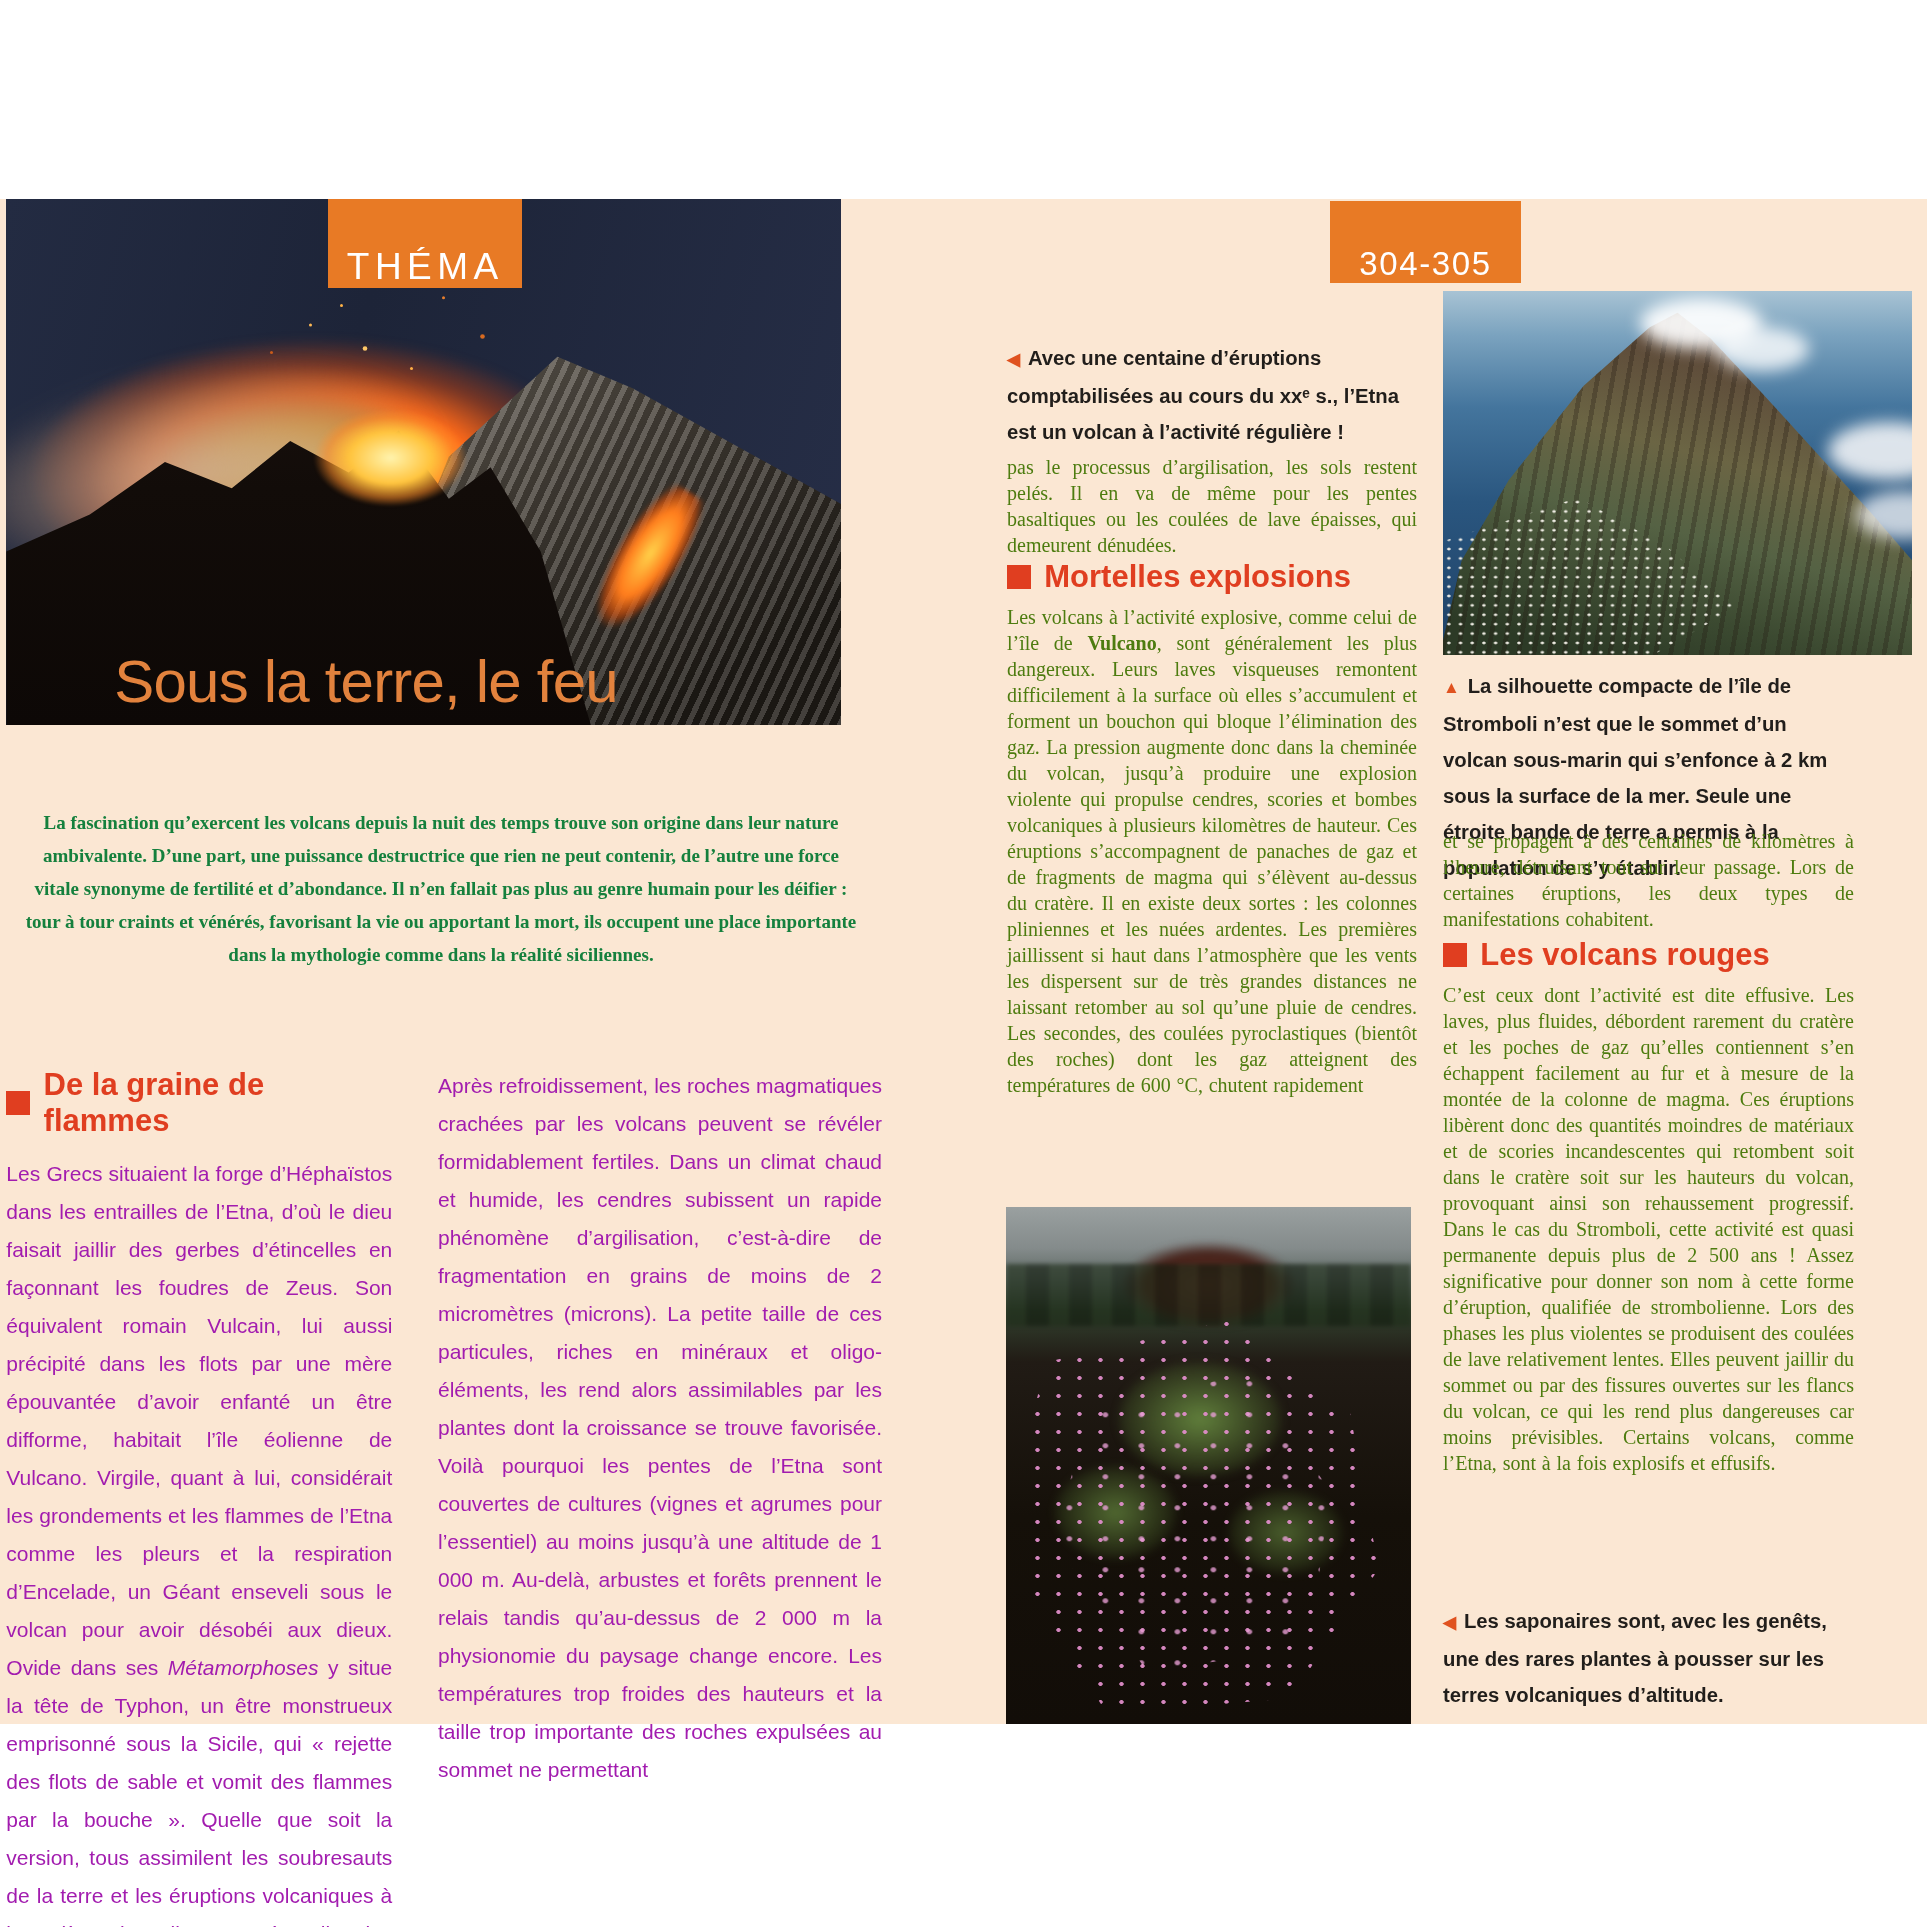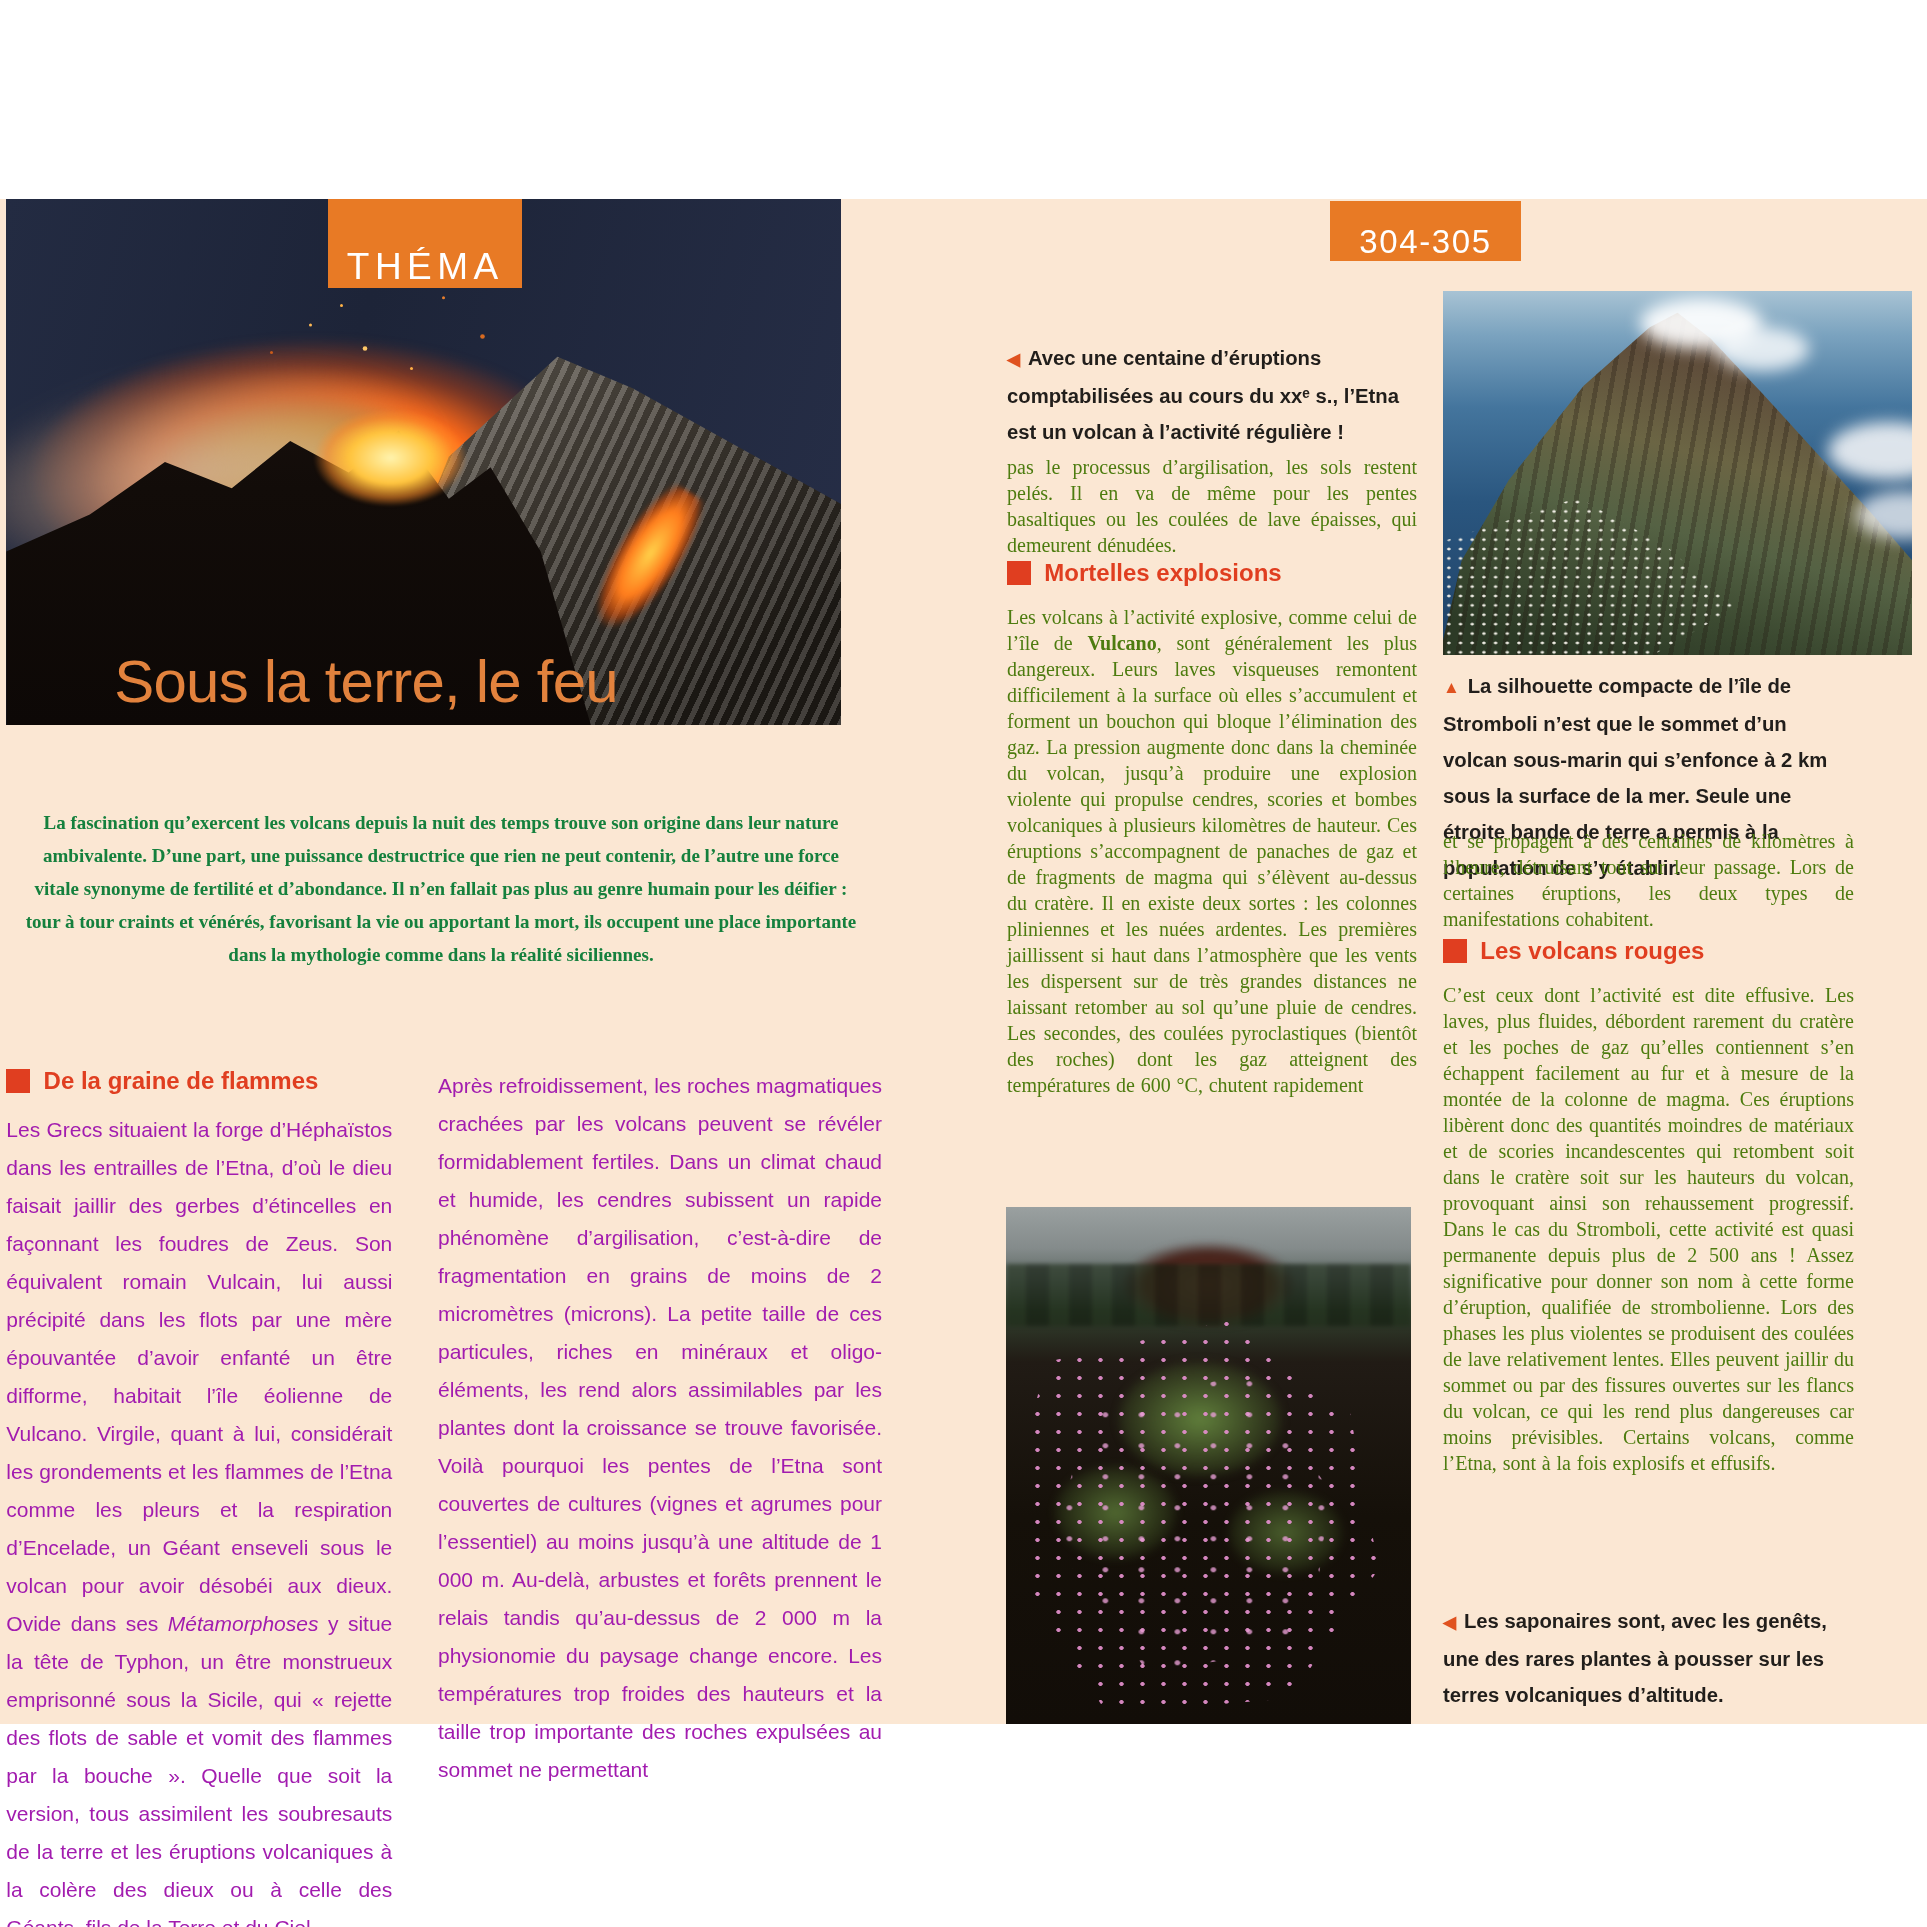--- a/index.html
+++ b/index.html
@@ -5,37 +5,37 @@
   html,body{margin:0;padding:0;}
   body{width:1927px;height:1927px;position:relative;background:#ffffff;font-family:"Liberation Serif",serif;}
 
   
   .page{position:absolute;left:0;top:199px;width:1927px;height:1525px;background:#fbe7d3;}
 
   
   .badge{position:absolute;background:#e87a25;color:#ffffff;font-family:"Liberation Sans",sans-serif;
          display:flex;align-items:flex-end;justify-content:center;}
   .thema{left:322px;top:0;width:194px;height:89px;font-size:37px;letter-spacing:5.5px;font-weight:400;}
-  .folio{left:1330px;top:1.6px;width:191px;height:60px;font-size:33px;letter-spacing:1.6px;font-weight:400;}
+  .folio{left:1330px;top:1.6px;width:191px;height:82px;font-size:33px;letter-spacing:1.6px;font-weight:400;}
 
   
   .main-title{position:absolute;left:108px;top:448px;font-family:"Liberation Sans",sans-serif;
               font-size:60px;font-weight:400;color:#e2823d;letter-spacing:-0.8px;white-space:nowrap;}
 
   
   .intro{position:absolute;left:23.5px;top:588px;width:835px;text-align:center;
          font-family:"Liberation Serif",serif;font-weight:700;font-size:19px;line-height:33px;color:#15803d;}
 
   
   .col{position:absolute;}
   .body-txt{font-family:Liberation Sans, sans-serif;font-size:21px;line-height:38px;
             text-align:justify;color:#a21caf;margin:0;}
   .body-txt-sm{font-family:Liberation Serif, serif;font-size:20px;line-height:26px;
             text-align:justify;color:#4d7c0f;margin:0;word-spacing:0.8px;}
-  h3.sec{font-family:"Liberation Sans",sans-serif;font-weight:700;font-size:24px;color:#e03e20;
+  h3.sec{font-family:"Liberation Sans",sans-serif;font-weight:700;font-size:31px;color:#e03e20;
          margin:0 0 15.6px 0;display:flex;align-items:center;}
   h3.sec .sq{display:inline-block;width:24px;height:24px;background:#e03e20;margin-right:13.3px;flex:0 0 auto;}
   .cap{font-family:"Liberation Sans",sans-serif;font-weight:700;font-size:20.3px;line-height:36px;
        color:#211e1b;margin:0;}
   .cap .mark{color:#e0521f;font-size:17px;margin-right:7.8px;}
 
   
   .photo-etna{position:absolute;left:6.3px;top:0;width:835px;height:526px;overflow:hidden;
       background:linear-gradient(105deg,#232b42 0%,#1d2438 40%,#262e47 100%);}
   .etna-glow{position:absolute;left:-8%;top:6%;width:95%;height:85%;filter:blur(4.7px);

